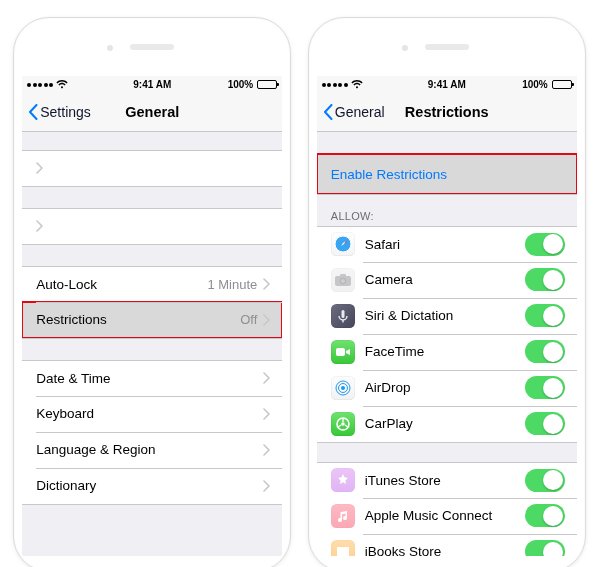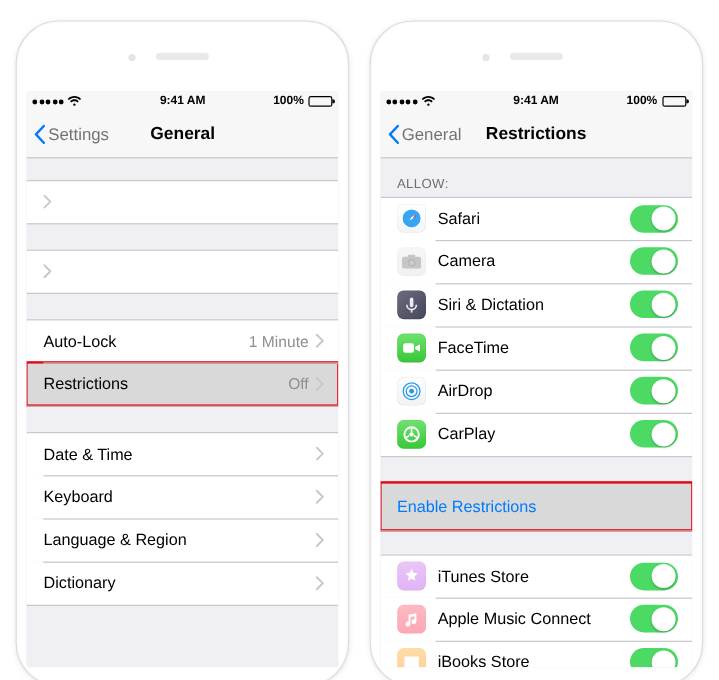--- a/index.html
+++ b/index.html
@@ -92,21 +92,21 @@
     background: #f7f7f7;
     border-bottom: 1px solid #c6c6c8;
     display: flex;
     align-items: center;
     position: relative;
     padding: 0 6px;
   }
   .back {
     display: flex;
     align-items: center;
-    color: #737373;
+    color: #0f172a;
     font-size: 14px;
     cursor: pointer;
   }
   .back svg { margin-right: 2px; }
   .nav-title {
     position: absolute;
     left: 0; right: 0;
     text-align: center;
     font-size: 14.5px;
     font-weight: 600;
@@ -364,20 +364,26 @@
         <svg width="10" height="16" viewBox="0 0 10 16">
             <path d="M8.5 1L2 8l6.5 7" stroke="#007aff" stroke-width="2" fill="none" stroke-linecap="round" stroke-linejoin="round"></path>
           </svg>
         <span>General</span>
       </div>
       <div class="nav-title">Restrictions</div>
     </div>
 
     <div class="content scrolled">
 
+      <div class="group" style="margin-top:22px">
+        <div class="row highlight-selected red-box" style="height:40px">
+          <span class="label link-label">Enable Restrictions</span>
+        </div>
+      </div>
+
       <div class="group" style="margin-top:16px">
         <div class="group-header">ALLOW:</div>
 
         <div class="row row-with-icon">
           <span class="app-icon ic-safari">
             <svg width="18" height="18" viewBox="0 0 18 18">
                 <circle cx="9" cy="9" r="8" fill="#38a5f2"></circle>
                 <circle cx="9" cy="9" r="8" fill="none" stroke="#fff" stroke-width="1"></circle>
                 <path d="M12 6l-2 3-3 2 2-3z" fill="#fff"></path>
                 <path d="M12 6l-2 3 3-2z" fill="#ff3b30"></path>
@@ -436,26 +442,20 @@
                 <circle cx="9" cy="7" r="6" fill="none" stroke="#fff" stroke-width="1.6"></circle>
                 <circle cx="9" cy="7" r="1.8" fill="#fff"></circle>
                 <path d="M9 1v4M4 10l3-2M14 10l-3-2" stroke="#fff" stroke-width="1.4"></path>
               </svg>
           </span>
           <span class="label">CarPlay</span>
           <span class="toggle"></span>
         </div>
       </div>
 
-      <div class="group" style="margin-top:22px">
-        <div class="row highlight-selected red-box" style="height:40px">
-          <span class="label link-label">Enable Restrictions</span>
-        </div>
-      </div>
-
       <div class="group" style="margin-top:20px">
         <div class="row row-with-icon">
           <span class="app-icon ic-itunes faded">
             <svg width="14" height="14" viewBox="0 0 14 14">
                 <path d="M7 1l1.6 3.3L12 5l-2.6 2.5L10 11 7 9.3 4 11l.6-3.5L2 5l3.4-.7z" fill="#fff"></path>
               </svg>
           </span>
           <span class="label">iTunes Store</span>
           <span class="toggle"></span>
         </div>

